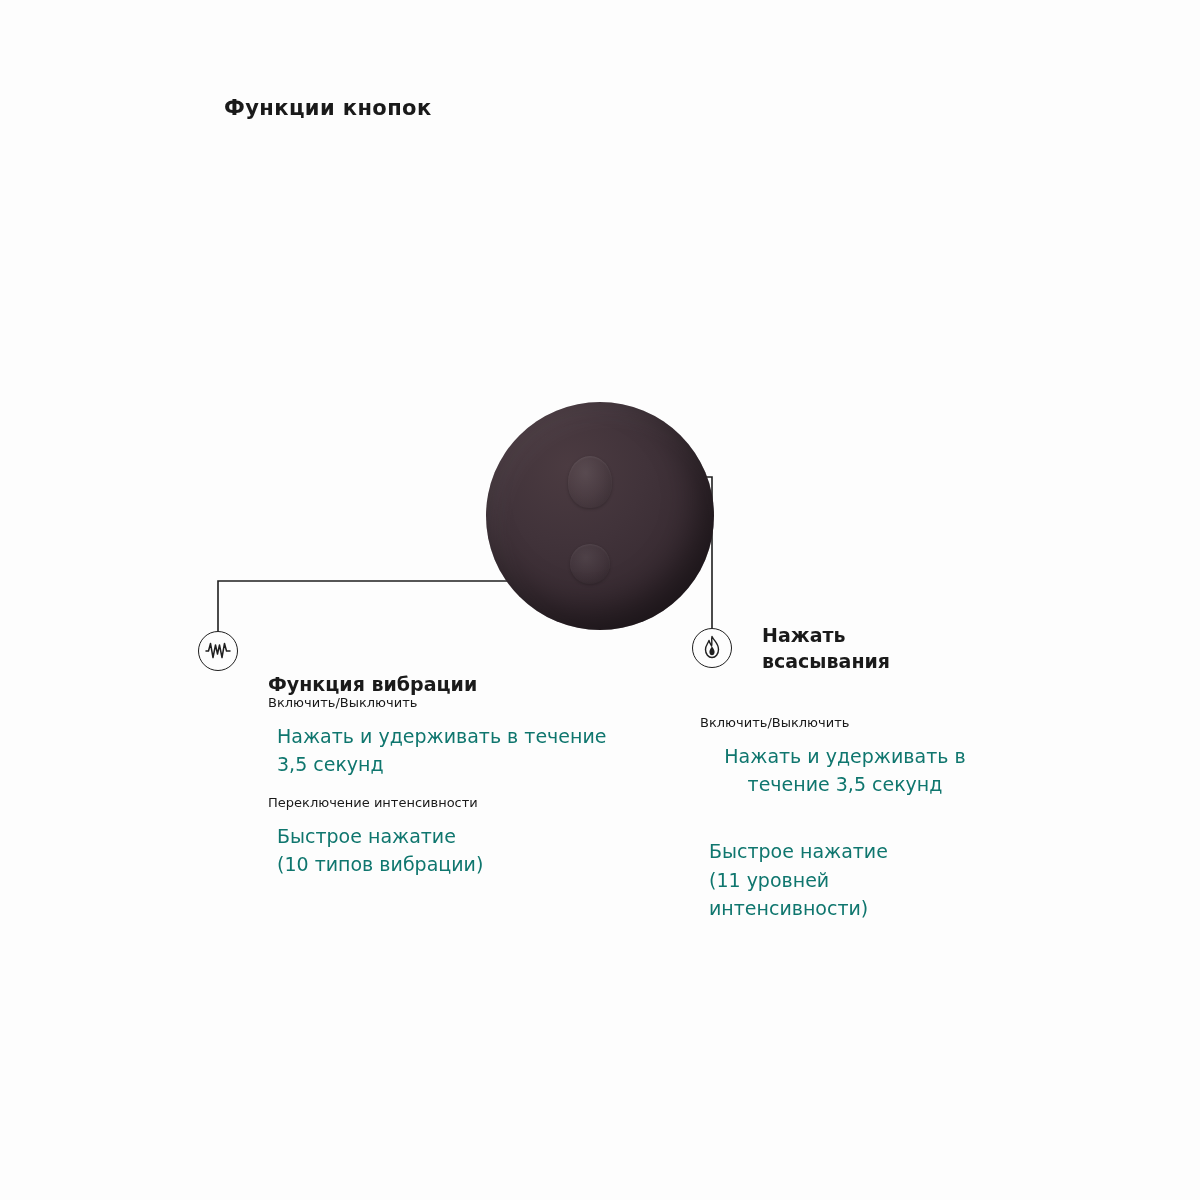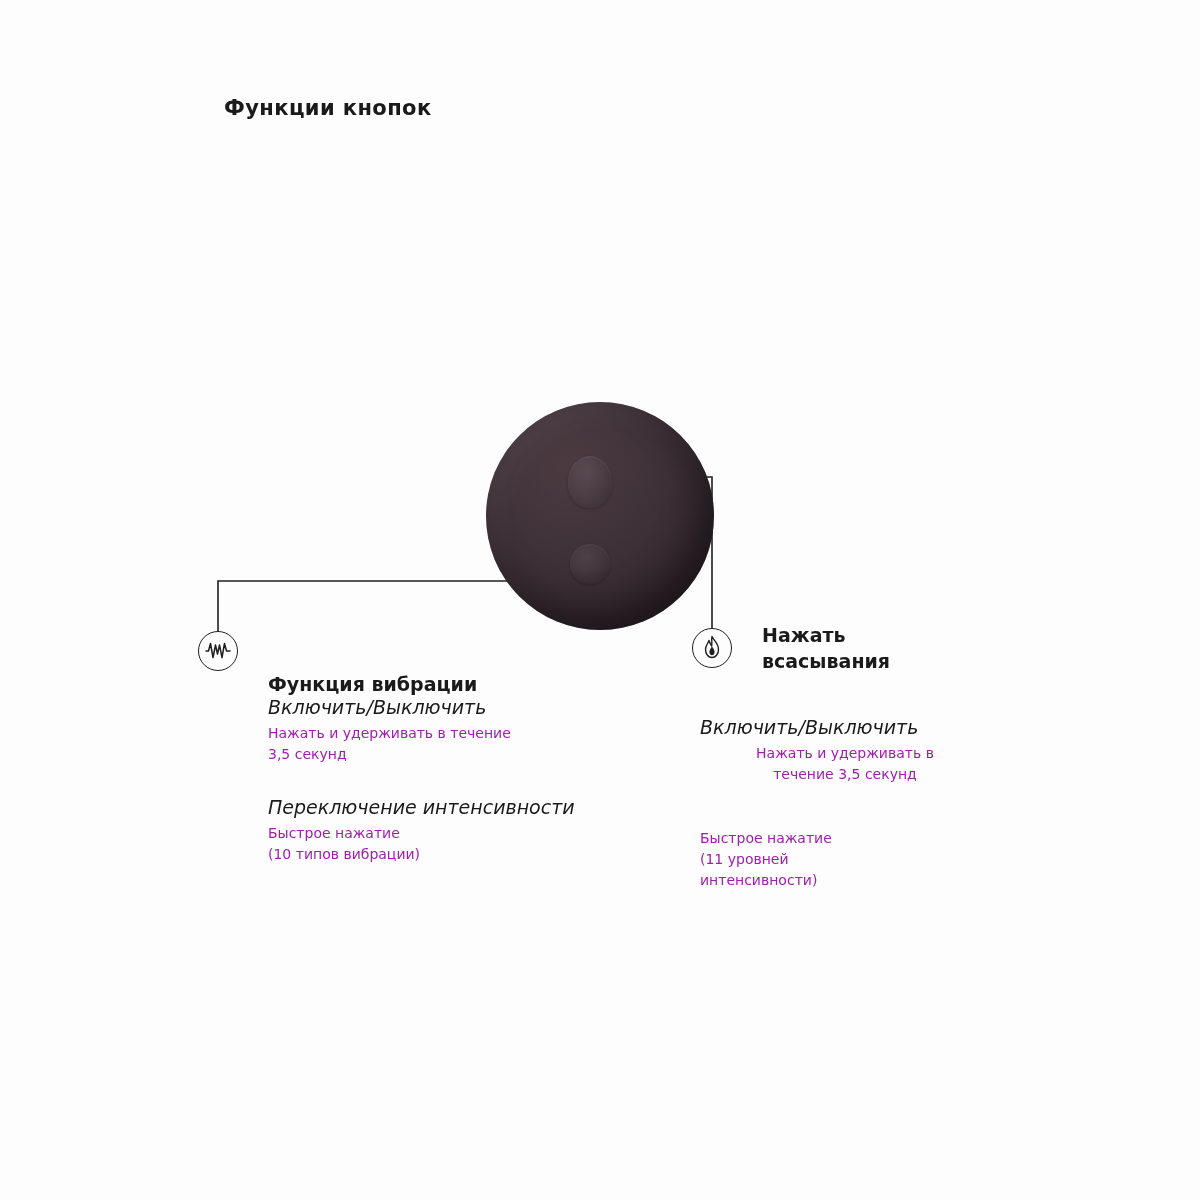--- a/index.html
+++ b/index.html
@@ -97,33 +97,32 @@
     line-height: 1.35;
     color: #1a1a1a;
   }
   .head-vibration { left: 268px; top: 640px; white-space: nowrap; margin-top: 32px; }
   .head-suction   { left: 762px; top: 623px; width: 190px; }
 
   .block {
     position: absolute;
   }
   .block .sub {
-    font-size: 19px;
+    font-size: 13px;
     font-weight: 400;
     line-height: 1.45;
     color: #1a1a1a;
     margin: 0 0 1px 0;
-    font-style: italic;
   }
   .block .desc {
-    font-size: 14px;
+    font-size: 19px;
     font-weight: 400;
     line-height: 1.5;
-    color: #a21caf;
-    margin: 0;
+    color: #0f766e;
+    margin: 9px;
   }
   .block + .block { margin-top: 0; }
 
   .left-onoff     { left: 268px; top: 694px; width: 400px; }
   .left-intensity { left: 268px; top: 794px; width: 400px; }
   .right-onoff     { left: 700px; top: 714px; width: 290px; }
   .right-intensity { left: 700px; top: 828px; width: 250px; }
 </style>
 </head>
 <body>

